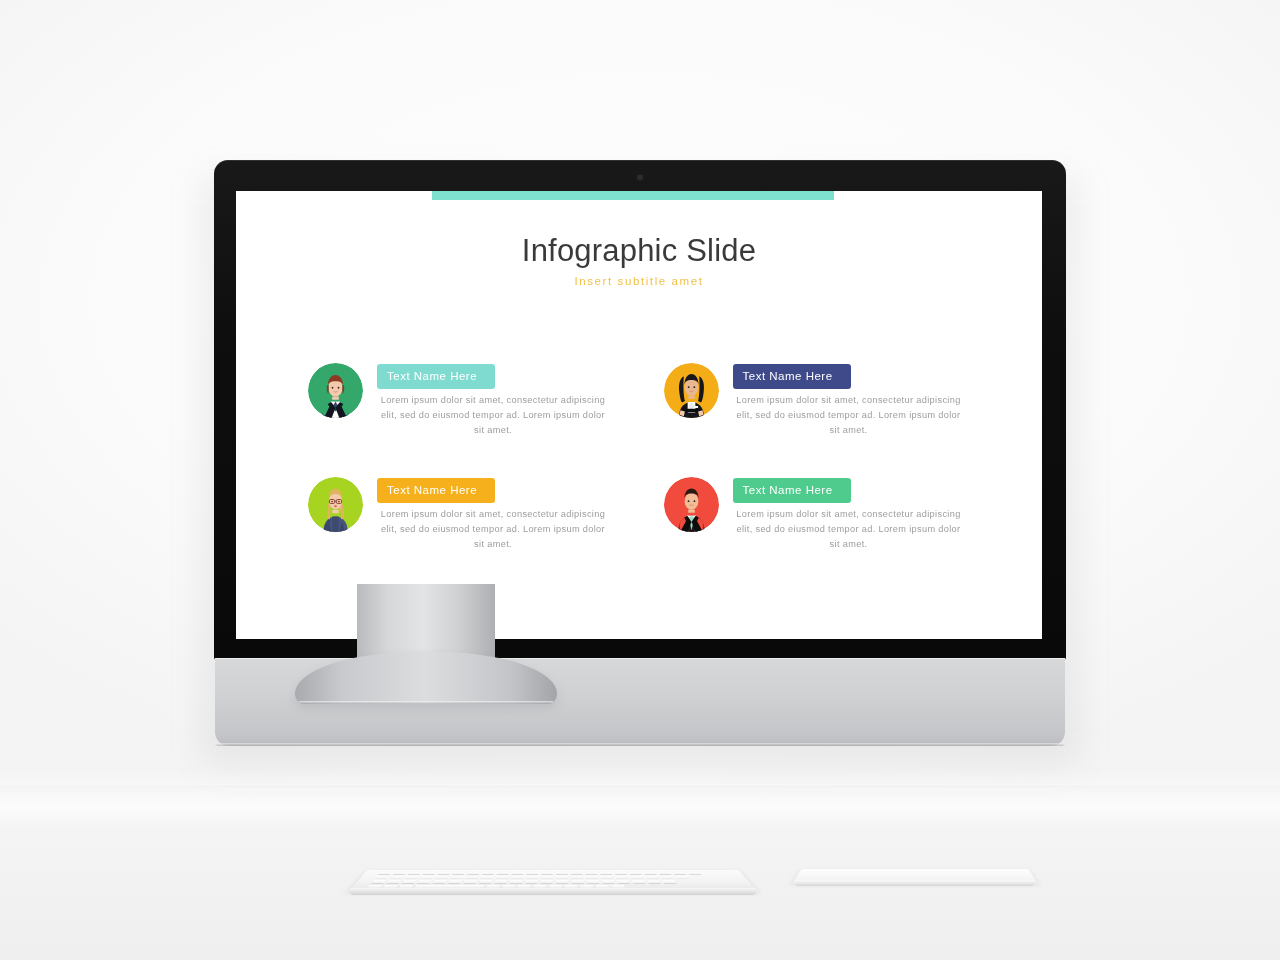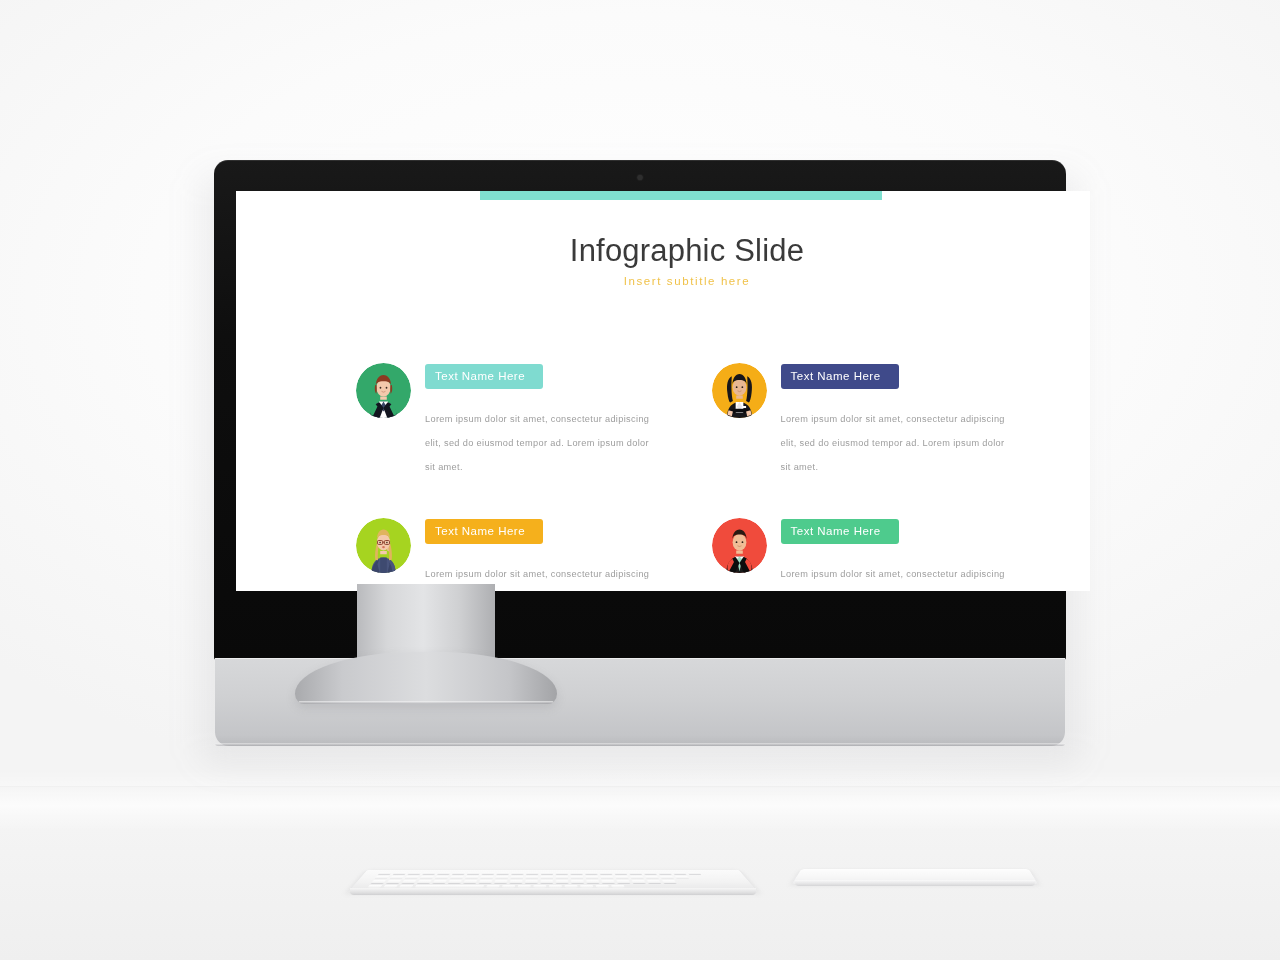--- a/index.html
+++ b/index.html
@@ -87,24 +87,23 @@
     left: 0; bottom: 0;
     width: 100%; height: 3px;
     border-radius: 0 0 14px 14px;
     background: linear-gradient(180deg, rgba(255,255,255,0.5), rgba(160,160,165,0.55));
   }
 
   
   #screen {
     position: absolute;
     left: 22px; top: 31px;
-    width: 806px; height: 400px;
+    width: 806px; height: 448px;
     background: #ffffff;
     overflow: hidden;
-    padding-left: 48px;
   }
 
   
   #stand-neck {
     position: absolute;
     left: 357px; top: 584px;
     width: 138px; height: 86px;
     background: linear-gradient(90deg, #b9babd 0%, #d6d7d9 22%, #e3e4e6 48%, #cfd0d2 74%, #aeafb2 100%);
   }
   #stand-base {
@@ -251,26 +250,27 @@
     display: inline-block;
     min-width: 118px;
     padding: 6px 10px 7px 10px;
     border-radius: 3px;
     color: #ffffff;
     font-size: 11.5px;
     letter-spacing: 0.5px;
     box-sizing: border-box;
   }
   .body-text {
-    margin-top: 18px;
+    margin-top: 4px;
     font-size: 9.2px;
-    line-height: 24px;
+    line-height: 15px;
     color: #9d9d9d;
     letter-spacing: 0.35px;
     max-width: 232px;
+    text-align: center;
   }
 </style>
 </head>
 <body>
 
 <div id="scene">
 
   <div id="wall"></div>
   <div id="desk"></div>
   <div id="desk-glow"></div>
@@ -282,21 +282,21 @@
       <div id="webcam"></div>
 
       <div id="screen">
 
         <div id="slide">
 
           <div id="accent-bar"></div>
 
           <div id="slide-title">Infographic Slide</div>
 
-          <div id="slide-subtitle">Insert  subtitle  here</div>
+          <div id="slide-subtitle">Insert  subtitle  amet</div>
 
           <div id="grid">
 
             <div class="item">
               <div class="avatar">
                 <svg viewBox="0 0 100 100" width="55" height="55" aria-hidden="true">
                   <circle cx="50" cy="50" r="50" fill="#33a86a"></circle>
                   <g>
                     <path d="M26 100c0-20 11-30 24-30s24 10 24 30z" fill="#2a2f45"></path>
                     <path d="M42 70h16v30H42z" fill="#ffffff"></path>

